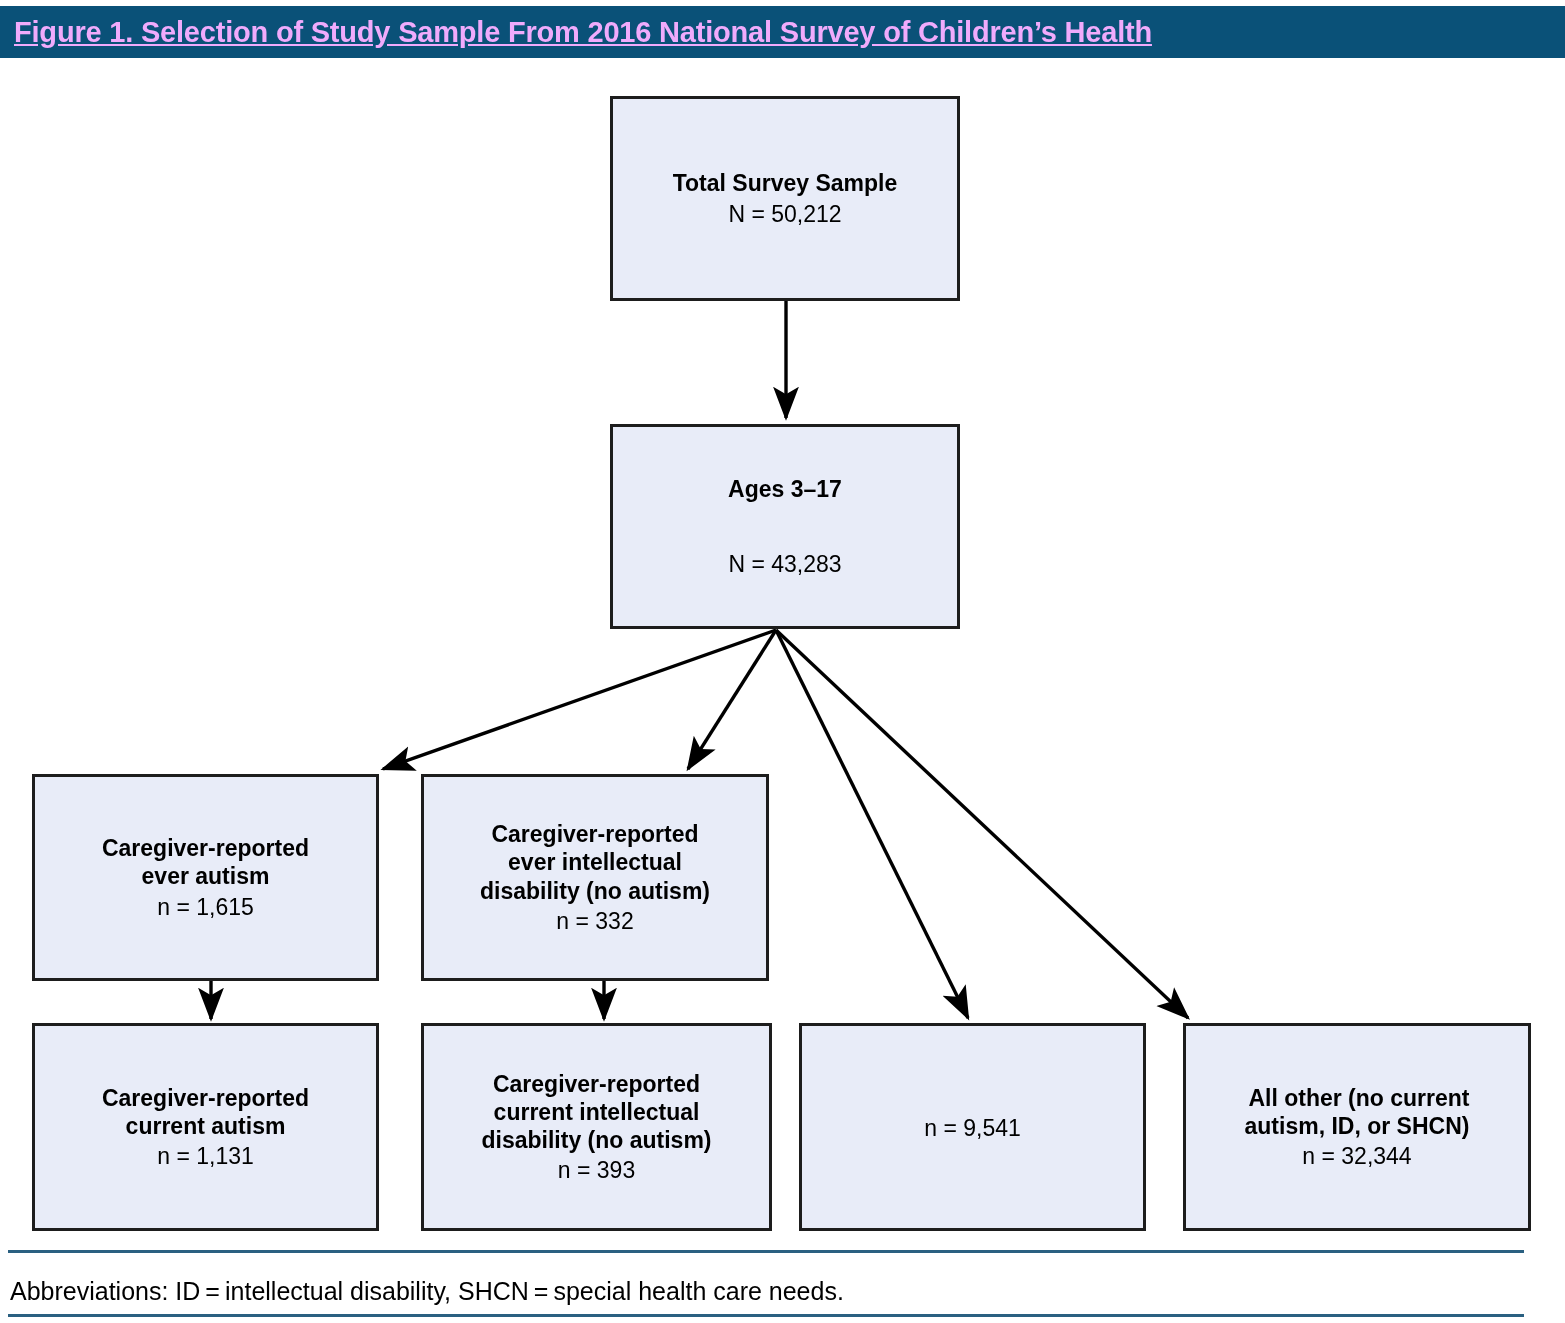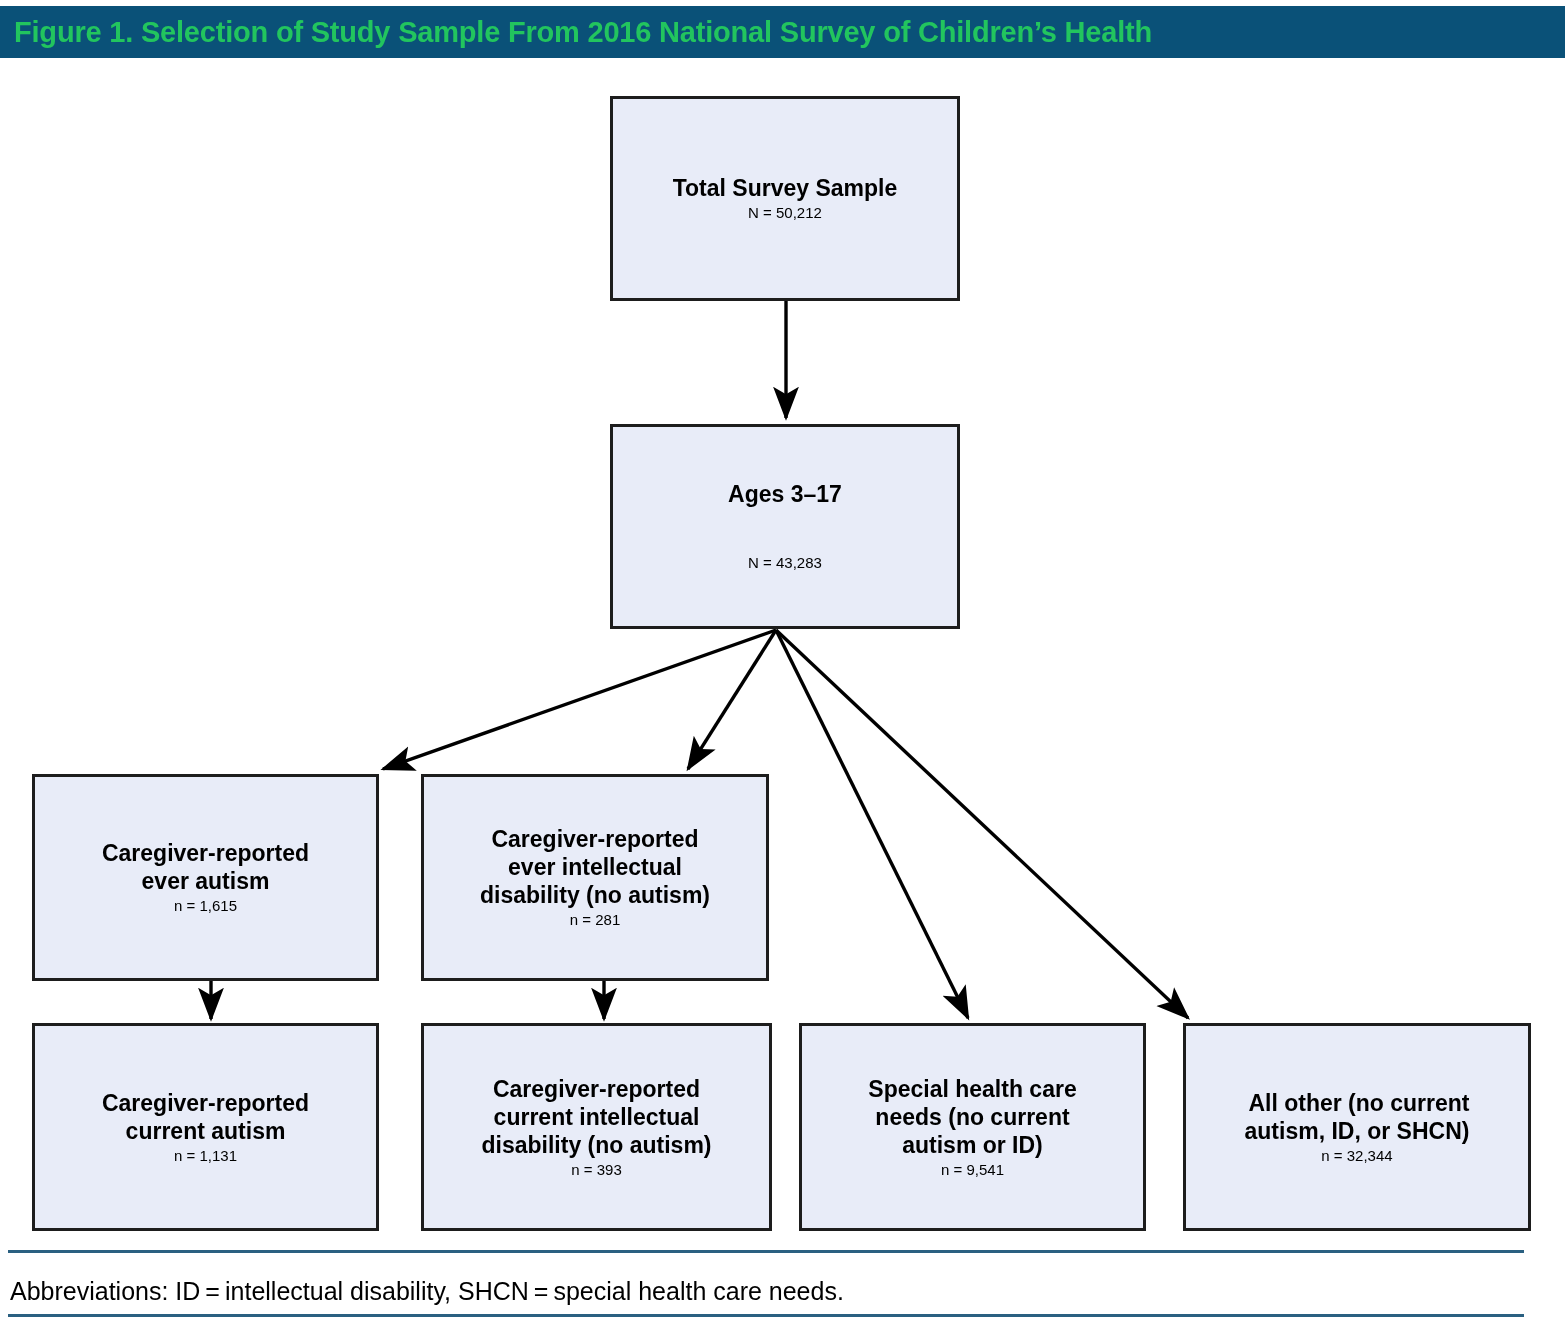--- a/index.html
+++ b/index.html
@@ -25,26 +25,27 @@
     position: absolute;
     left: 0;
     top: 6px;
     width: 1565px;
     height: 52px;
     background: #0a5178;
     display: flex;
     align-items: center;
   }
   .title-text {
-    color: #22c55e;
+    color: #f0abfc;
     font-size: 29px;
     font-weight: bold;
     letter-spacing: -0.2px;
     padding-left: 14px;
     white-space: nowrap;
+    text-decoration: underline;
   }
 
   
   #flow-canvas {
     position: absolute;
     left: 0;
     top: 58px;
     width: 1565px;
     height: 1185px;
   }
@@ -70,21 +71,21 @@
     color: #000000;
     padding: 4px 8px;
   }
   .node .node-label {
     font-size: 23px;
     font-weight: bold;
     line-height: 1.22;
     white-space: pre-line;
   }
   .node .node-count {
-    font-size: 15px;
+    font-size: 23px;
     font-weight: normal;
     line-height: 1.22;
     margin-top: 2px;
   }
 
   
   #node-total        { left: 610px;  top: 38px;   width: 350px; height: 205px; }
   #node-ages         { left: 610px;  top: 366px;  width: 350px; height: 205px; gap: 44px; }
   #node-ever-autism  { left: 32px;   top: 716px;  width: 347px; height: 207px; }
   #node-ever-id      { left: 421px;  top: 716px;  width: 348px; height: 207px; }
@@ -159,40 +160,37 @@
     <div class="node" id="node-ever-autism">
       <div class="node-label">Caregiver-reported
 ever autism</div>
       <div class="node-count">n = 1,615</div>
     </div>
 
     <div class="node" id="node-ever-id">
       <div class="node-label">Caregiver-reported
 ever intellectual
 disability (no autism)</div>
-      <div class="node-count">n = 281</div>
+      <div class="node-count">n = 332</div>
     </div>
 
     <div class="node" id="node-curr-autism">
       <div class="node-label">Caregiver-reported
 current autism</div>
       <div class="node-count">n = 1,131</div>
     </div>
 
     <div class="node" id="node-curr-id">
       <div class="node-label">Caregiver-reported
 current intellectual
 disability (no autism)</div>
       <div class="node-count">n = 393</div>
     </div>
 
     <div class="node" id="node-shcn">
-      <div class="node-label">Special health care
-needs (no current
-autism or ID)</div>
       <div class="node-count">n = 9,541</div>
     </div>
 
     <div class="node" id="node-all-other">
       <div class="node-label">All other (no current
 autism, ID, or SHCN)</div>
       <div class="node-count">n = 32,344</div>
     </div>
 
   </div>

